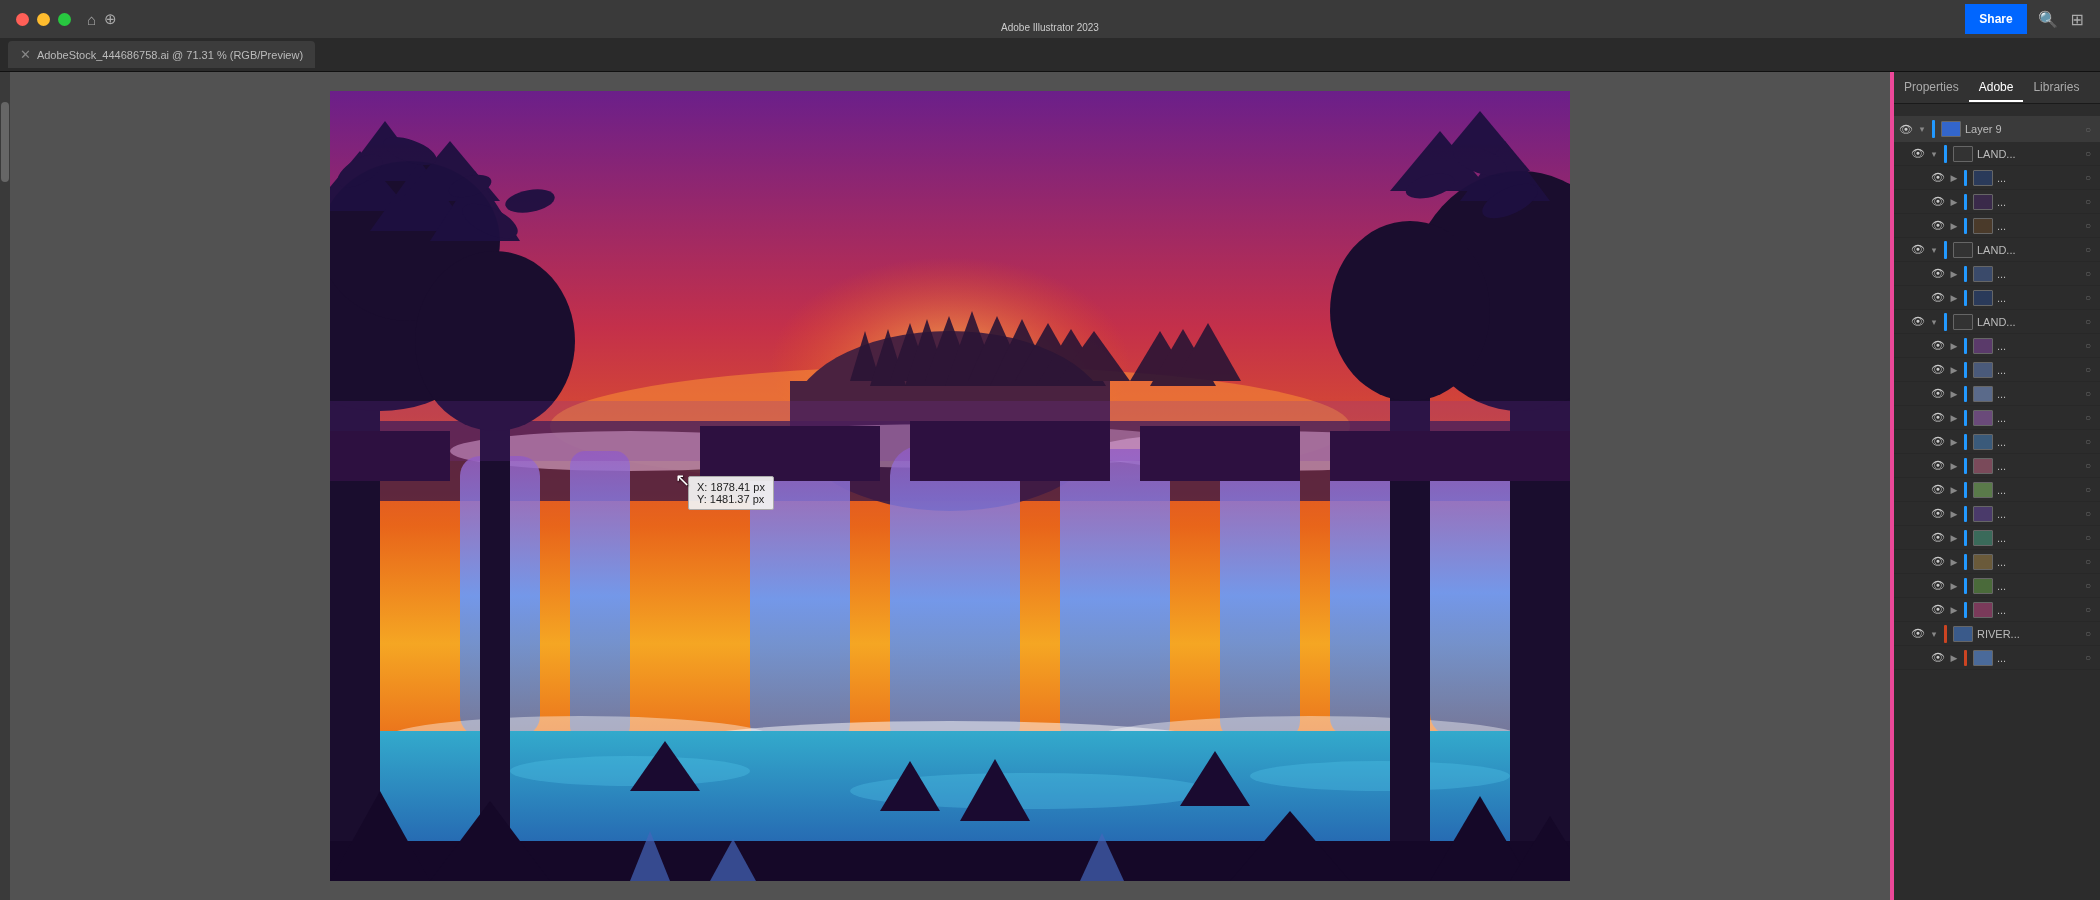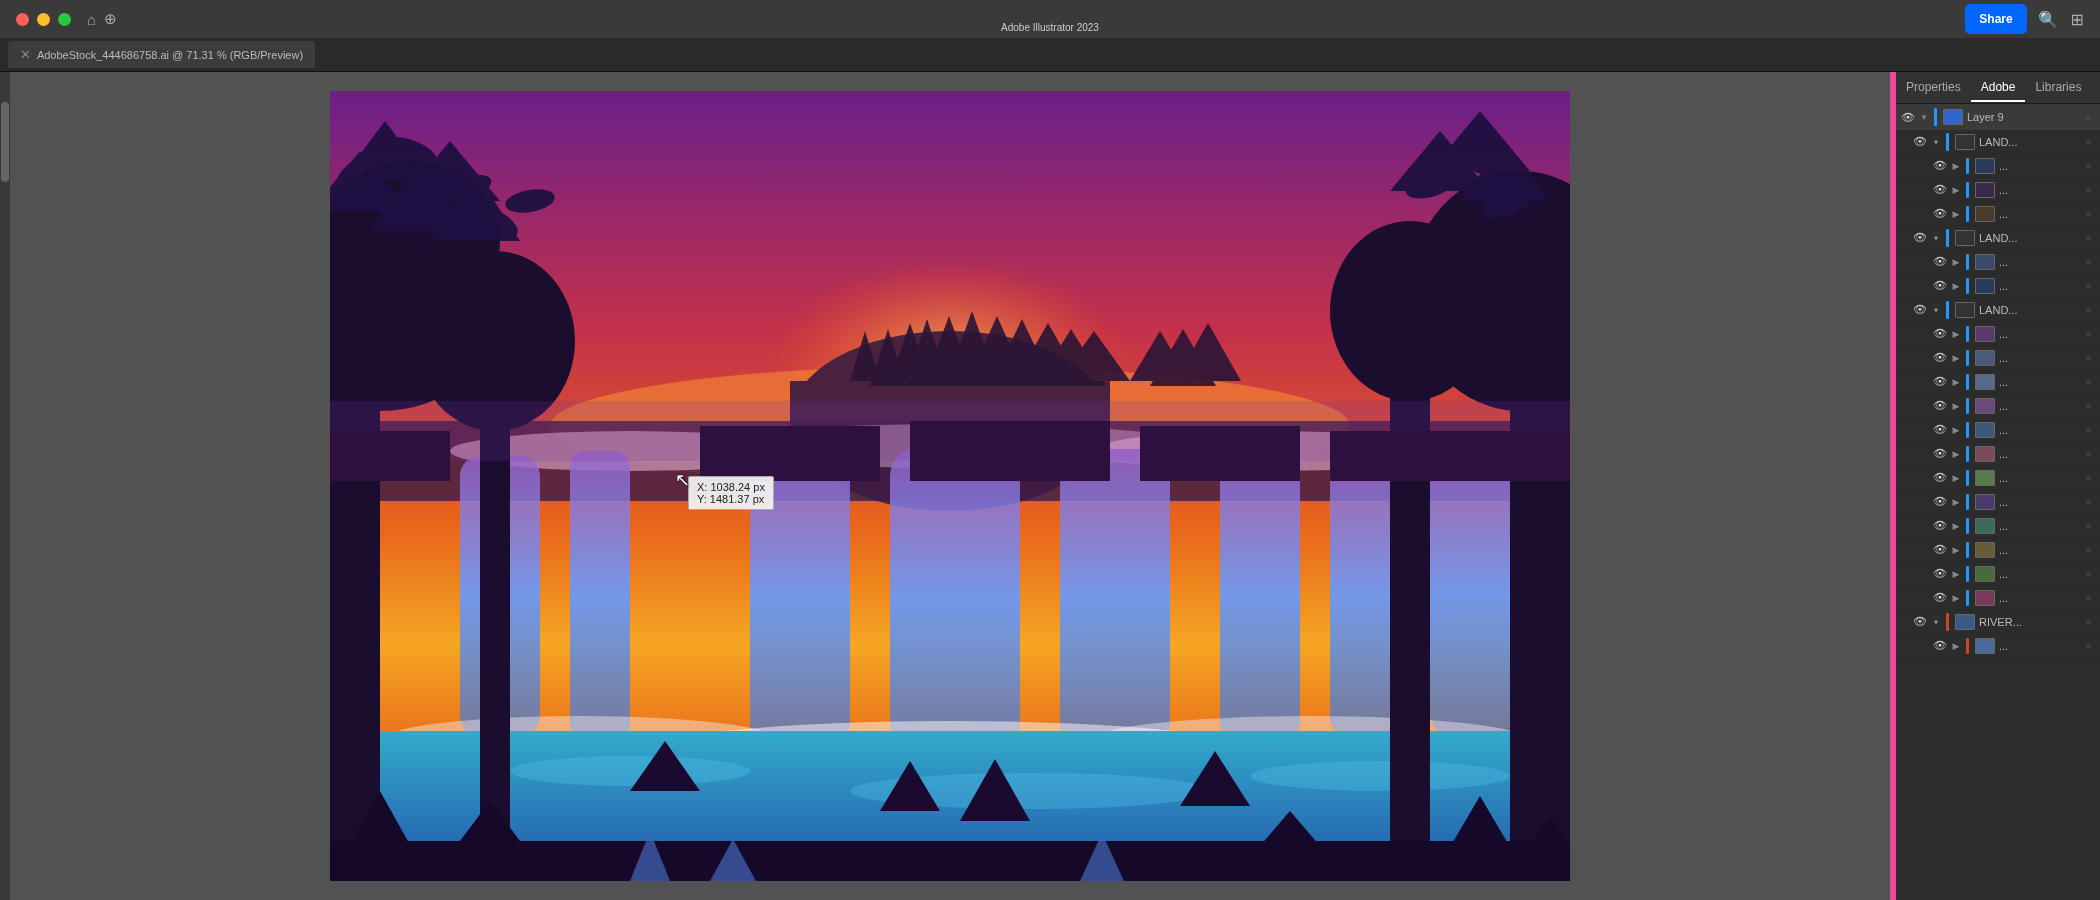--- a/index.html
+++ b/index.html
@@ -47,21 +47,21 @@
     }
     #titlebar-right {
       display: flex;
       align-items: center;
       gap: 12px;
     }
     .share-btn {
       background: #0066ff;
       color: white;
       border: none;
-      border-radius: 5px;
+      border-radius: 0;
       padding: 8px 14px;
       font-size: 12px;
       font-weight: 600;
       cursor: pointer;
       margin-left: 28px;
     }
     .titlebar-icon {
       color: #aaa;
       font-size: 16px;
       cursor: pointer;
@@ -152,21 +152,22 @@
       z-index: 11;
       text-shadow: 1px 1px 2px rgba(0,0,0,0.8);
     }
 
     
     #right-panel {
       width: 210px;
       background: #2c2c2c;
       display: flex;
       flex-direction: column;
-      border-left: 6px solid #ec4899;
+      border-left: 4px solid #ec4899;
+      gap: 12px;
     }
 
     
     #panel-tabs {
       display: flex;
       align-items: center;
       background: #323232;
       border-bottom: 1px solid #1a1a1a;
       height: 32px;
     }
@@ -476,21 +477,21 @@
         <g fill="#4466BB" opacity="0.7">
           <polygon points="300,790 320,740 340,790"></polygon>
           <polygon points="380,790 403,748 426,790"></polygon>
           <polygon points="750,790 772,742 794,790"></polygon>
         </g>
 
       </svg>
 
       
       <div id="coord-tooltip">
-        <div>X: 1038.24 px</div>
+        <div>X: 1878.41 px</div>
         <div>Y: 1481.37 px</div>
       </div>
 
       
       <div id="cursor-icon">↖</div>
 
     </div>
   </div>
 
   <div id="right-panel">

